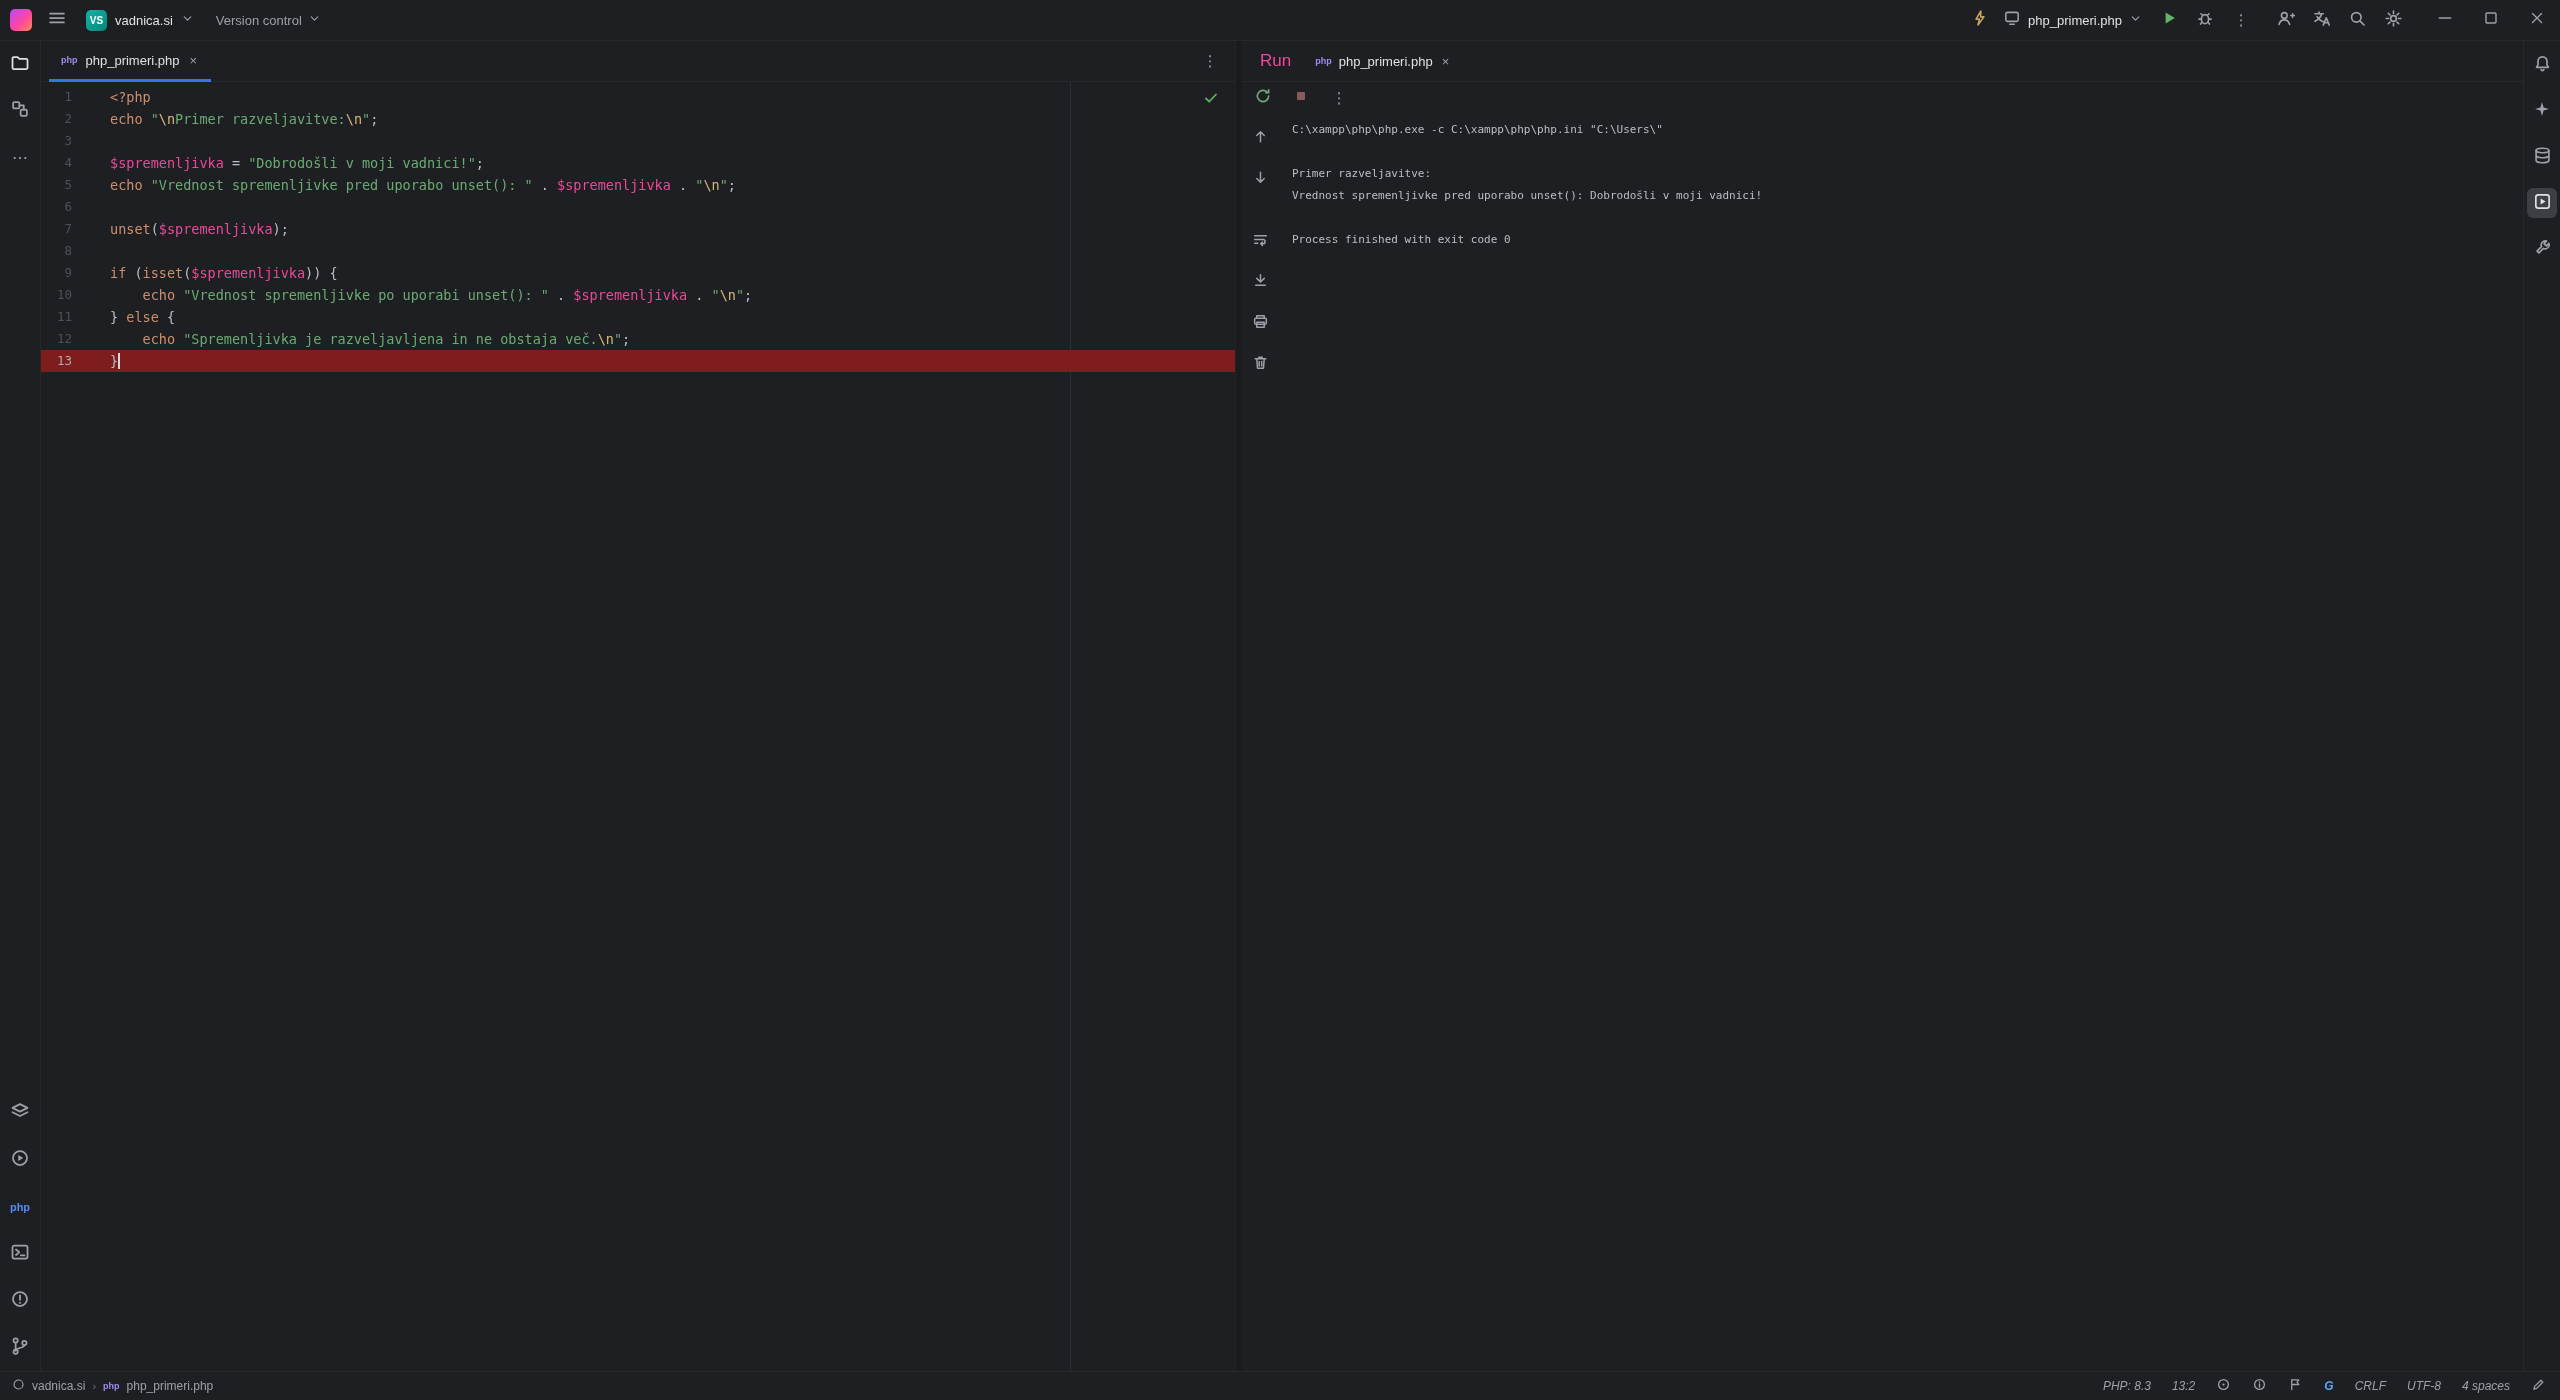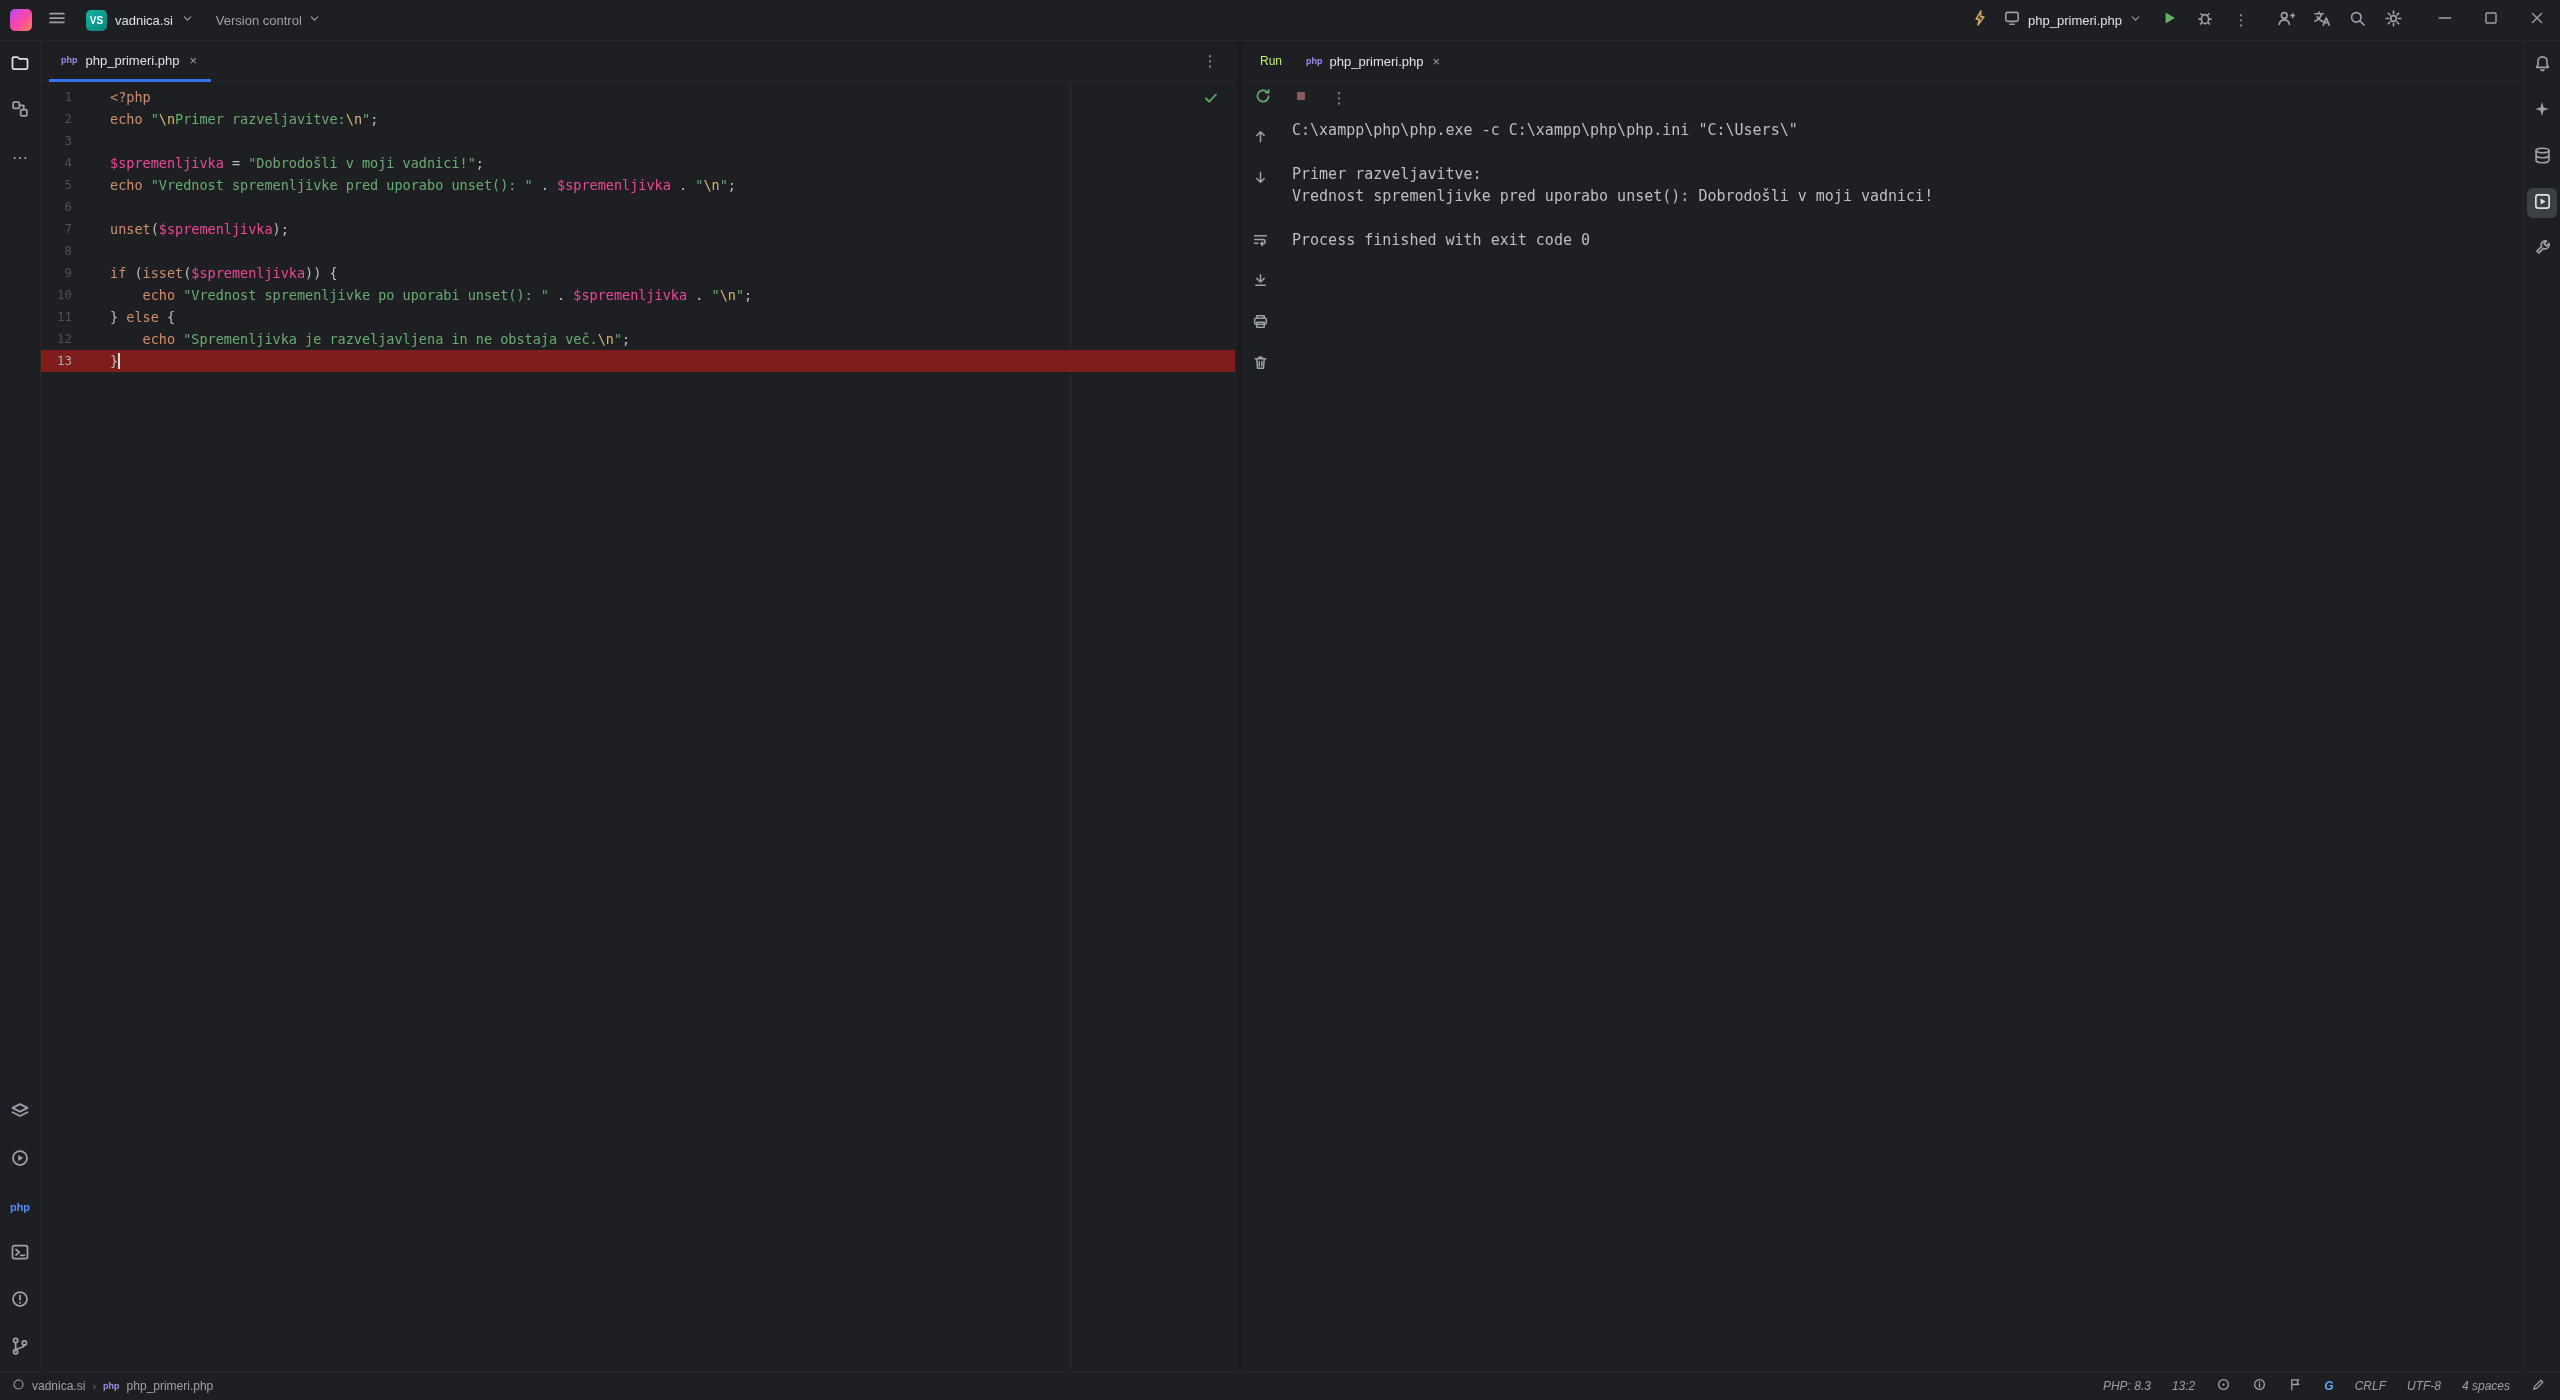--- a/index.html
+++ b/index.html
@@ -58,27 +58,27 @@
   .tok-v { color:#ec4899;margin-top:14px; }
   .tok-p { color:#bcbec4; }
   .caret { display:inline-block; width:2px; height:16px; background:#d4d7dd; vertical-align:-3px; }
   .inspections { position:absolute; top:8px; right:16px; z-index:2; }
 
   .divider { width:6px; flex:none; background:#1a1b1d; }
 
   
   .run-pane { width:1281px; flex:none; display:flex; flex-direction:column; }
   .rp-header { height:41px; flex:none; display:flex; align-items:center; border-bottom:1px solid #26282c; padding:0 6px; }
-  .rp-title { color:#bef264; font-size:12px; padding:0 12px; }
+  .rp-title { color:#ec4899; font-size:17px; padding:0 12px; }
   .rp-tab { display:flex; align-items:center; gap:7px; padding:0 12px; color:#dfe1e5; font-size:13px; height:100%; }
   .rp-toolbar { height:31px; flex:none; display:flex; align-items:center; gap:8px; padding:0 6px; }
   .rp-body { flex:1; display:flex; min-height:0; }
   .rp-gutter { width:36px; flex:none; display:flex; flex-direction:column; align-items:center; padding-top:10px; gap:11px; }
   .rp-gutter .gap { height:10px; }
-  .console { flex:1; padding:6px 14px; font-family:"DejaVu Sans Mono", monospace; font-size:15px;
+  .console { flex:1; padding:6px 14px; font-family:"DejaVu Sans Mono", monospace; font-size:11px;
              line-height:22px; color:#bcbec4; }
   .console-line { white-space:pre; height:22px; }
 
   
   .statusbar { height:29px; flex:none; display:flex; align-items:center; padding:0 14px 0 12px;
                border-top:1px solid #26282c; font-size:12px; color:#9da0a8; }
   .sb-left { display:flex; align-items:center; gap:7px; }
   .sb-sep { color:#6f737a; font-size:11px; }
   .sb-right { margin-left:auto; display:flex; align-items:center; gap:21px;font-style:italic; }
   .sb-item { color:#9da0a8; }

